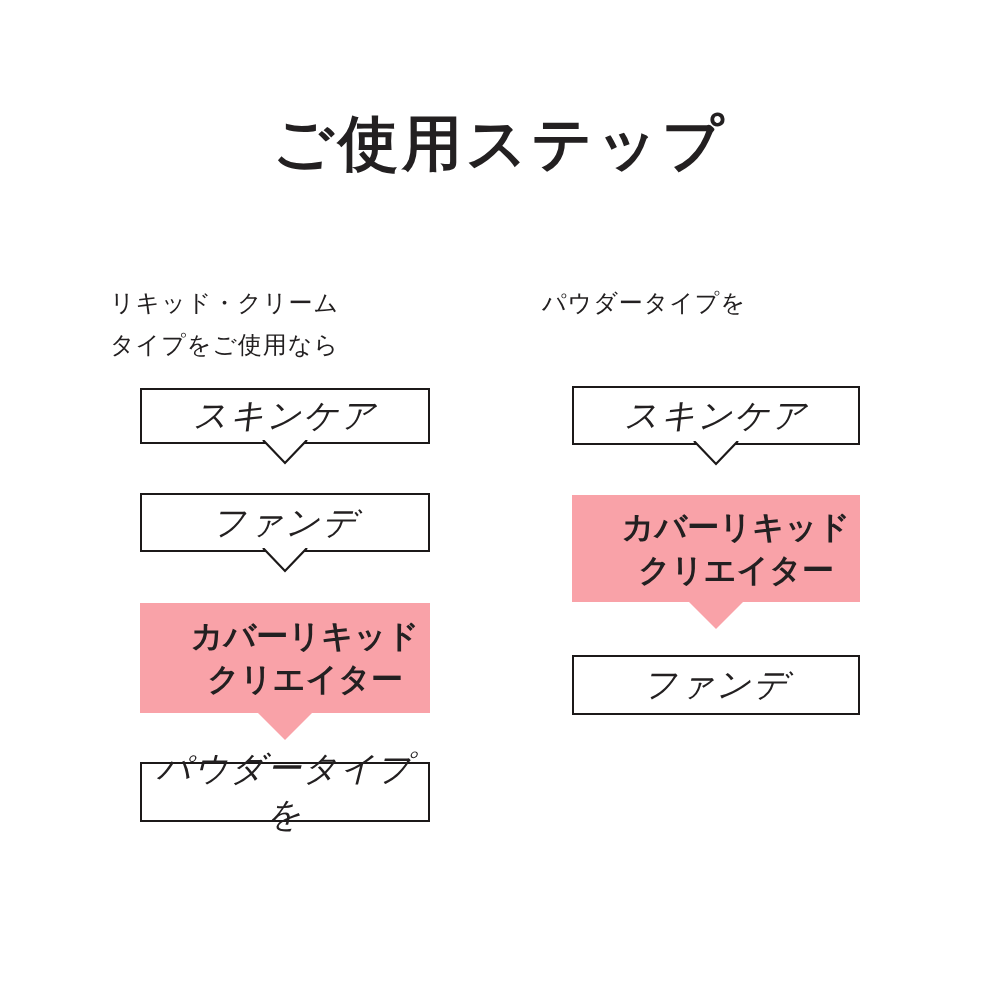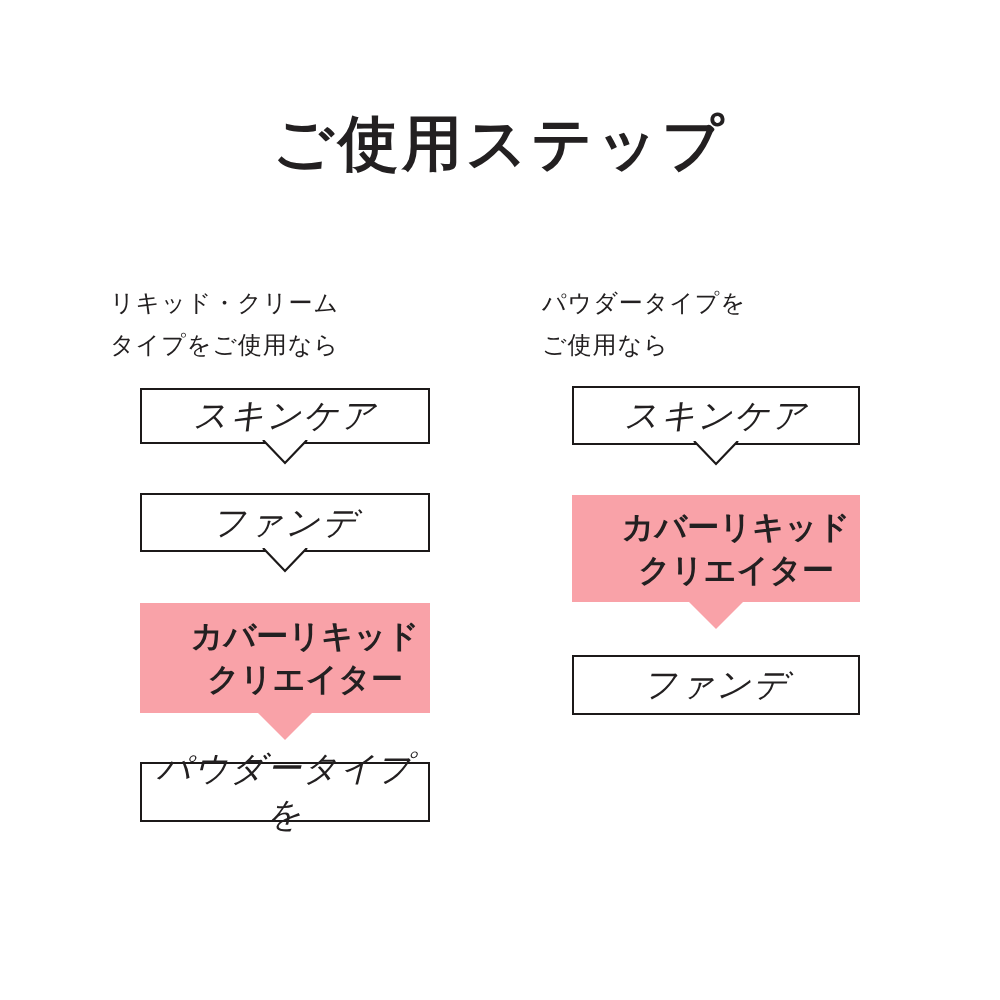--- a/index.html
+++ b/index.html
@@ -109,21 +109,20 @@
     </div>
 
     <div class="step white pos-4">
       <span>パウダータイプを</span>
     </div>
   </section>
 
   <section class="column col-right">
     <div class="col-header">
       <div>パウダータイプを</div>
-      <div>ご使用なら</div>
     </div>
 
     <div class="step white pos-1">
       <span>スキンケア</span>
       <svg class="vtail" viewBox="0 0 48 26" aria-hidden="true">
         <polygon points="2,0 46,0 24,23"></polygon>
         <path d="M2,0 L24,23 L46,0"></path>
       </svg>
     </div>
 

